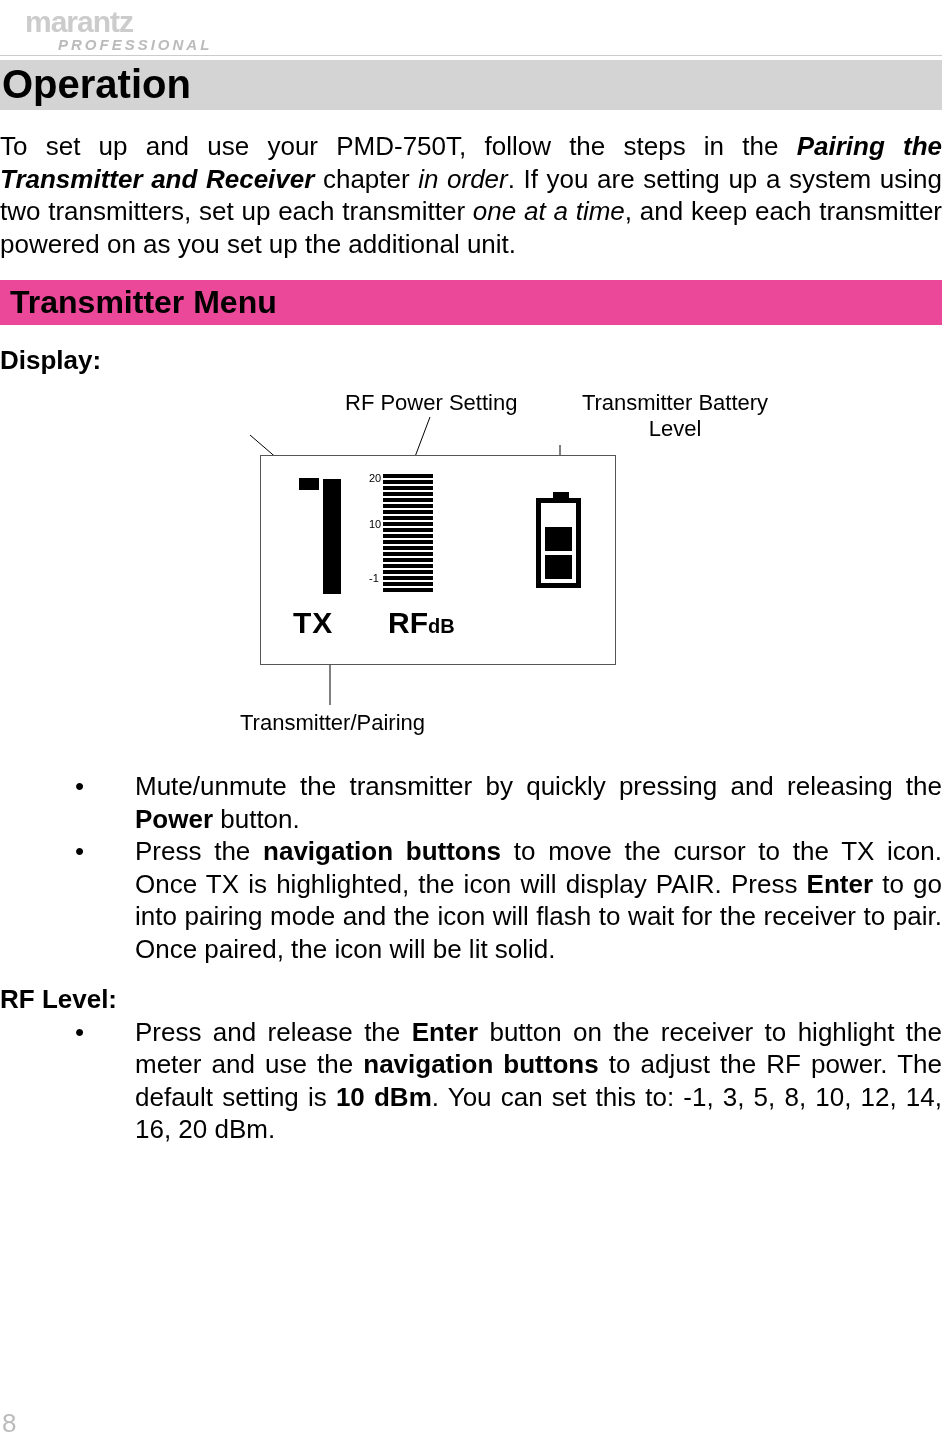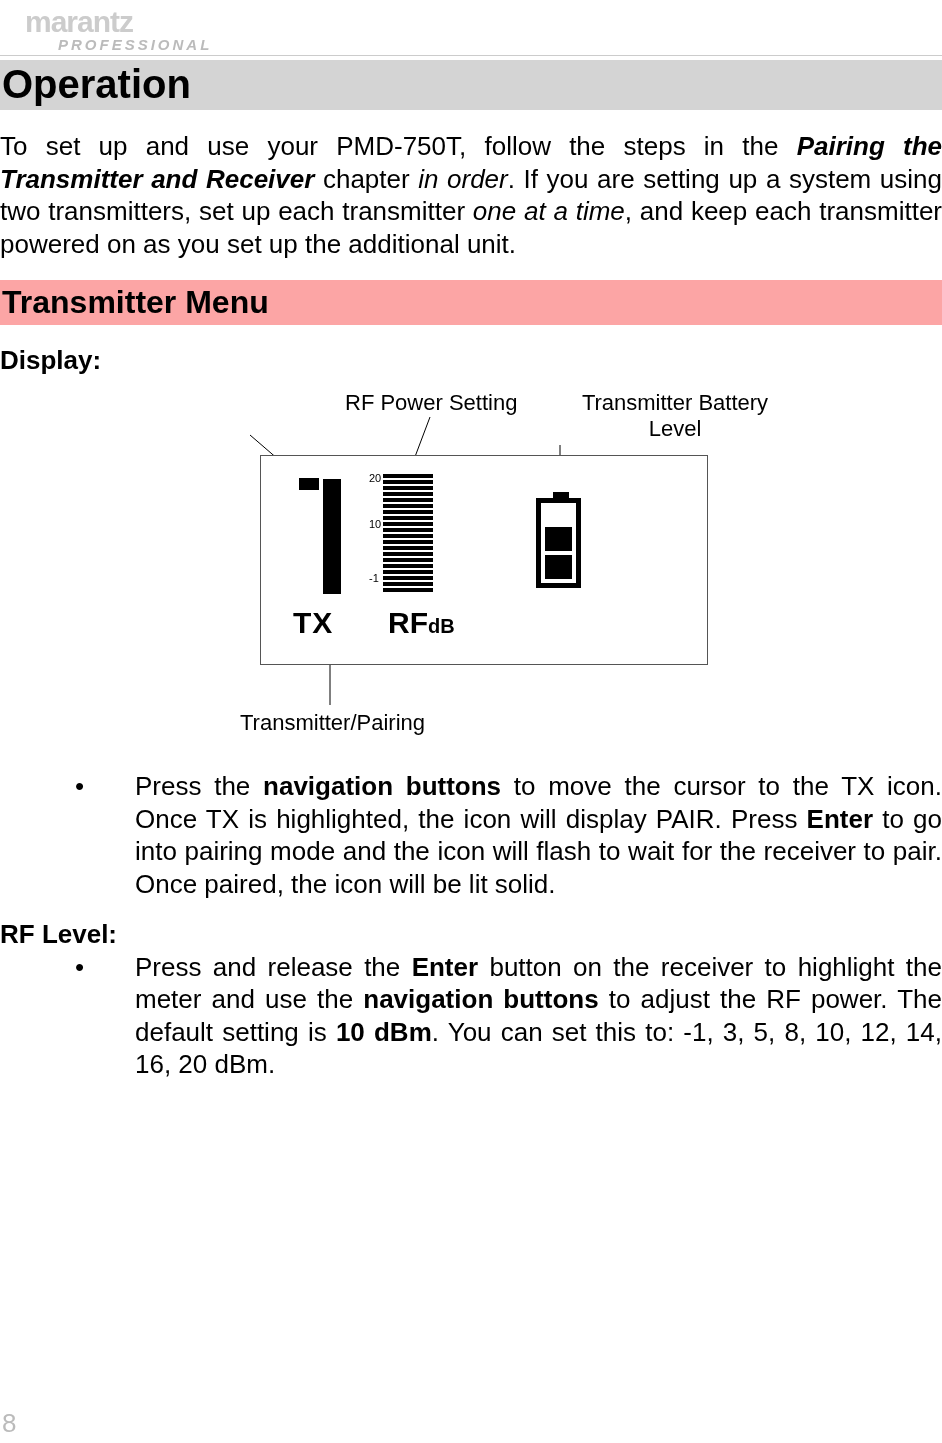--- a/index.html
+++ b/index.html
@@ -38,33 +38,33 @@
     padding: 2px 0 3px 0;
   }
   .h1-bar h1 { font-size:40px; font-weight:bold; margin-left:2px; }
   .intro {
     position:absolute; left:0; right:0; top:130px;
     font-size:26px; line-height:1.25;
     text-align:justify;
   }
   .h2-bar {
     position:absolute; left:0; right:0; top:280px;
-    background:#fca5a5; padding:4px 0;
+    background:#ec4899; padding:4px 8px;
   }
   .h2-bar h2 { font-size:32px; font-weight:bold; margin-left:2px;}
   .display-label { position:absolute; left:0; top:345px; font-weight:bold; font-size:26px;}
   
   .diagram { position:absolute; left:40px; top:395px; width:780px; height:345px;}
   .label-paired { position:absolute; left:10px; top:0; width:225px; font-size:22px;}
   .label-rf    { position:absolute; left:305px; top:-5px; font-size:22px;}
   .label-batt  { position:absolute; left:525px; top:-5px; width:220px; font-size:22px; text-align:center;}
   .label-tx    { position:absolute; left:200px; top:315px; font-size:22px;}
   .screen {
     position:absolute; left:220px; top:60px;
-    width:448px; height:210px;
+    width:356px; height:210px;
     border:1px solid #555;
     background:#fff;
   }
   .tx-blocks { position:absolute; left:38px; top:22px; }
   .tx-block { width:20px; height:12px; background:#000; margin-bottom:0px;}
   .tx-block2 { width:18px; height:115px; background:#000; position:absolute; left:62px; top:23px;}
   .meter { position:absolute; left:122px; top:18px;}
   .meter-bars { position:absolute; left:0; top:0;}
   .meter-bar { width:50px; height:4px; background:#000; margin-bottom:2px;}
   .txt-tx { position:absolute; left:32px; top:150px; font-family: Arial; font-size:30px; font-weight:bold; letter-spacing:1px;}
@@ -162,20 +162,25 @@
       <span>RF</span><span class="db">dB</span>
     </div>
     <div class="battery">
       <div class="batt-fill1"></div>
         <div class="batt-fill2"></div>
     </div>
   </div>
 </div>
 
 <div class="body-text">
+  <ul class="bul">
+    <li>
+      <span>Mute/unmute the transmitter by quickly pressing and releasing the </span><span class="b">Power</span><span> button.</span>
+    </li>
+  </ul>
 
   <ul class="bul">
     <li>
       <span>Press the </span><span class="b">navigation buttons</span><span> to move the cursor to the TX icon. Once TX is highlighted, the icon will display PAIR. Press </span><span class="b">Enter</span><span> to go into pairing mode and the icon will flash to wait for the receiver to pair. Once paired, the icon will be lit solid.</span>
     </li>
   </ul>
 
   <div class="sec-title">RF Level:</div>
   <ul class="bul">
     <li>

